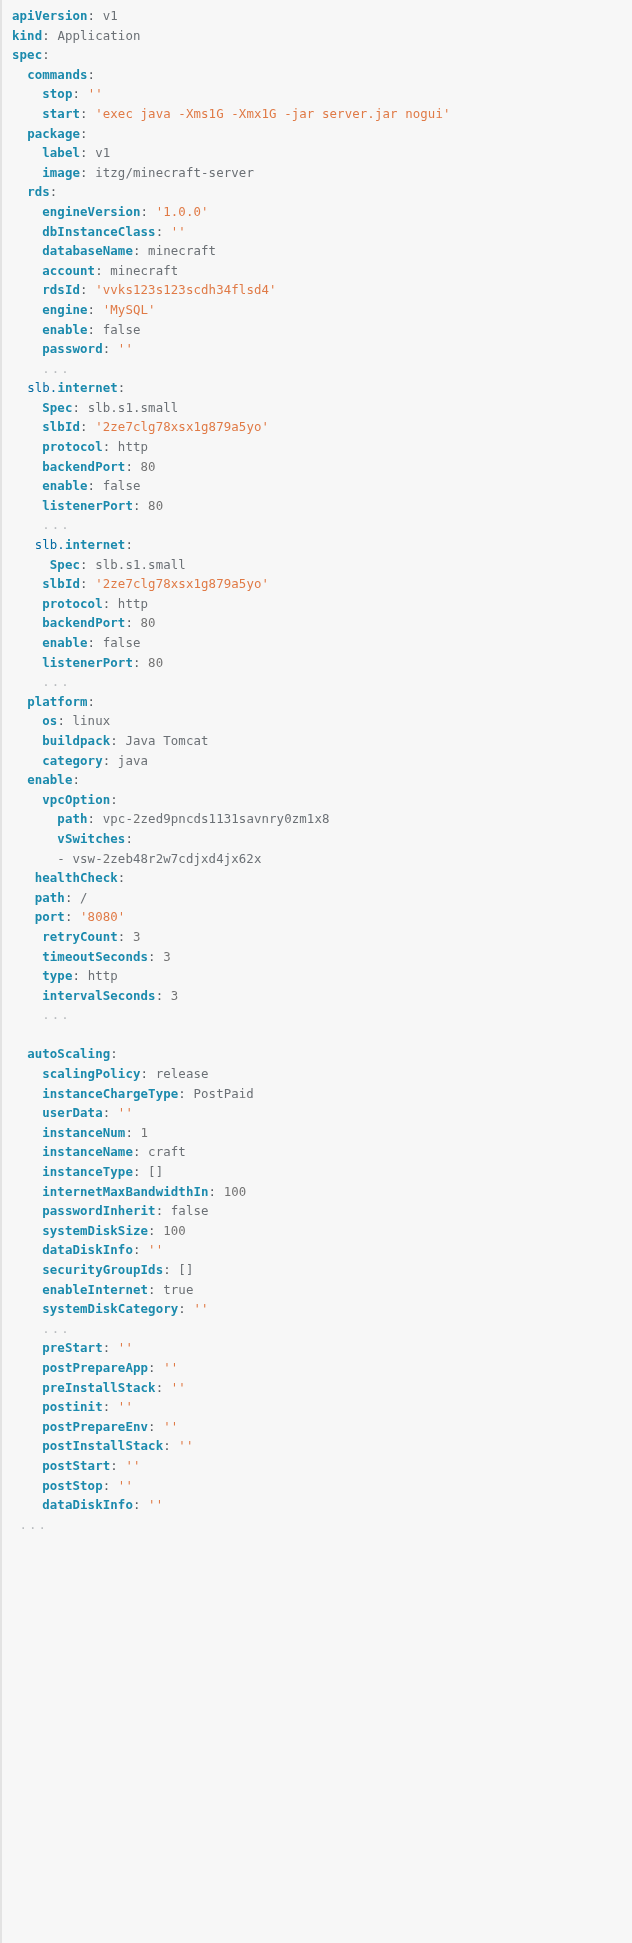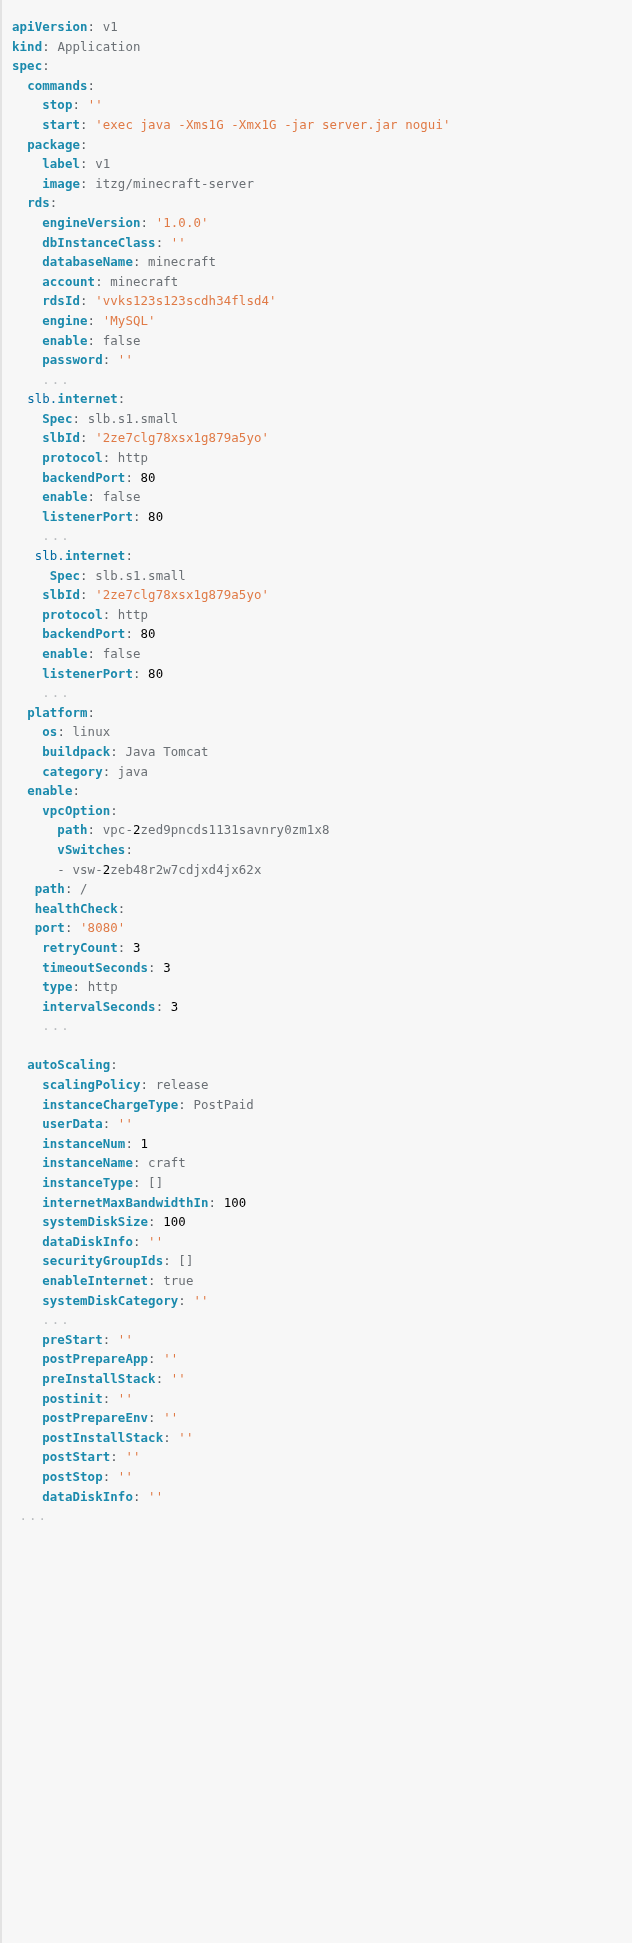--- a/index.html
+++ b/index.html
@@ -10,38 +10,38 @@
   body {
     font-family: "DejaVu Sans Mono", "Liberation Mono", monospace;
   }
   #code-block {
     position: relative;
     width: 568px;
     height: 1943px;
     box-sizing: border-box;
     background: #f7f7f7;
     border-left: 2px solid #e3e3e3;
-    padding: 17px 0 6px 0;
+    padding: 6px 0 6px 0;
     overflow: hidden;
   }
   .line {
     height: 19.6px;
     line-height: 19.6px;
     font-size: 12.4px;
     white-space: pre;
     letter-spacing: 0.1px;
     padding-left: 10px;
   }
   .ind { color: transparent; }
   .k   { color: #1b8aad; font-weight: bold; }
   .kp  { color: #0369a1; font-weight: normal; }
   .p   { color: #555a5f; }
   .v   { color: #6b7075; }
   .s   { color: #e07a46; }
-  .n   { color: #000000; }
+  .n   { color: #737373; }
   .d   { color: #b9bcbf; letter-spacing: 2px; }
   .dash{ color: #6b7075; }
 </style>
 </head>
 <body>
 
 <div id="code-block">
     <div class="line"><span class="ind"></span><span class="k">apiVersion</span><span class="p">:</span> <span class="v">v1</span></div>
     <div class="line"><span class="ind"></span><span class="k">kind</span><span class="p">:</span> <span class="v">Application</span></div>
     <div class="line"><span class="ind"></span><span class="k">spec</span><span class="p">:</span></div>
@@ -79,37 +79,38 @@
     <div class="line"><span class="ind">    </span><span class="d">...</span></div>
     <div class="line"><span class="ind">  </span><span class="k">platform</span><span class="p">:</span></div>
     <div class="line"><span class="ind">    </span><span class="k">os</span><span class="p">:</span> <span class="v">linux</span></div>
     <div class="line"><span class="ind">    </span><span class="k">buildpack</span><span class="p">:</span> <span class="v">Java Tomcat</span></div>
     <div class="line"><span class="ind">    </span><span class="k">category</span><span class="p">:</span> <span class="v">java</span></div>
     <div class="line"><span class="ind">  </span><span class="k">enable</span><span class="p">:</span></div>
     <div class="line"><span class="ind">    </span><span class="k">vpcOption</span><span class="p">:</span></div>
     <div class="line"><span class="ind">      </span><span class="k">path</span><span class="p">:</span> <span class="v">vpc-<span class="n">2</span>zed9pncds1131savnry0zm1x8</span></div>
     <div class="line"><span class="ind">      </span><span class="k">vSwitches</span><span class="p">:</span></div>
     <div class="line"><span class="ind">      </span><span class="dash">- </span><span class="v">vsw-<span class="n">2</span>zeb48r2w7cdjxd4jx62x</span></div>
+    <div class="line"><span class="ind">   </span><span class="k">healthCheck</span><span class="p">:</span></div>
     <div class="line"><span class="ind">   </span><span class="k">path</span><span class="p">:</span> <span class="v">/</span></div>
-    <div class="line"><span class="ind">   </span><span class="k">healthCheck</span><span class="p">:</span></div>
     <div class="line"><span class="ind">   </span><span class="k">port</span><span class="p">:</span> <span class="s">'8080'</span></div>
     <div class="line"><span class="ind">    </span><span class="k">retryCount</span><span class="p">:</span> <span class="n">3</span></div>
     <div class="line"><span class="ind">    </span><span class="k">timeoutSeconds</span><span class="p">:</span> <span class="n">3</span></div>
     <div class="line"><span class="ind">    </span><span class="k">type</span><span class="p">:</span> <span class="v">http</span></div>
     <div class="line"><span class="ind">    </span><span class="k">intervalSeconds</span><span class="p">:</span> <span class="n">3</span></div>
     <div class="line"><span class="ind">    </span><span class="d">...</span></div>
     <div class="line">&nbsp;</div>
     <div class="line"><span class="ind">  </span><span class="k">autoScaling</span><span class="p">:</span></div>
     <div class="line"><span class="ind">    </span><span class="k">scalingPolicy</span><span class="p">:</span> <span class="v">release</span></div>
     <div class="line"><span class="ind">    </span><span class="k">instanceChargeType</span><span class="p">:</span> <span class="v">PostPaid</span></div>
     <div class="line"><span class="ind">    </span><span class="k">userData</span><span class="p">:</span> <span class="s">''</span></div>
     <div class="line"><span class="ind">    </span><span class="k">instanceNum</span><span class="p">:</span> <span class="n">1</span></div>
     <div class="line"><span class="ind">    </span><span class="k">instanceName</span><span class="p">:</span> <span class="v">craft</span></div>
     <div class="line"><span class="ind">    </span><span class="k">instanceType</span><span class="p">:</span> <span class="v">[]</span></div>
     <div class="line"><span class="ind">    </span><span class="k">internetMaxBandwidthIn</span><span class="p">:</span> <span class="n">100</span></div>
+    <div class="line"><span class="ind">    </span><span class="k">passwordInherit</span><span class="p">:</span> <span class="v">false</span></div>
     <div class="line"><span class="ind">    </span><span class="k">systemDiskSize</span><span class="p">:</span> <span class="n">100</span></div>
     <div class="line"><span class="ind">    </span><span class="k">dataDiskInfo</span><span class="p">:</span> <span class="s">''</span></div>
     <div class="line"><span class="ind">    </span><span class="k">securityGroupIds</span><span class="p">:</span> <span class="v">[]</span></div>
     <div class="line"><span class="ind">    </span><span class="k">enableInternet</span><span class="p">:</span> <span class="v">true</span></div>
     <div class="line"><span class="ind">    </span><span class="k">systemDiskCategory</span><span class="p">:</span> <span class="s">''</span></div>
     <div class="line"><span class="ind">    </span><span class="d">...</span></div>
     <div class="line"><span class="ind">    </span><span class="k">preStart</span><span class="p">:</span> <span class="s">''</span></div>
     <div class="line"><span class="ind">    </span><span class="k">postPrepareApp</span><span class="p">:</span> <span class="s">''</span></div>
     <div class="line"><span class="ind">    </span><span class="k">preInstallStack</span><span class="p">:</span> <span class="s">''</span></div>
     <div class="line"><span class="ind">    </span><span class="k">postinit</span><span class="p">:</span> <span class="s">''</span></div>

